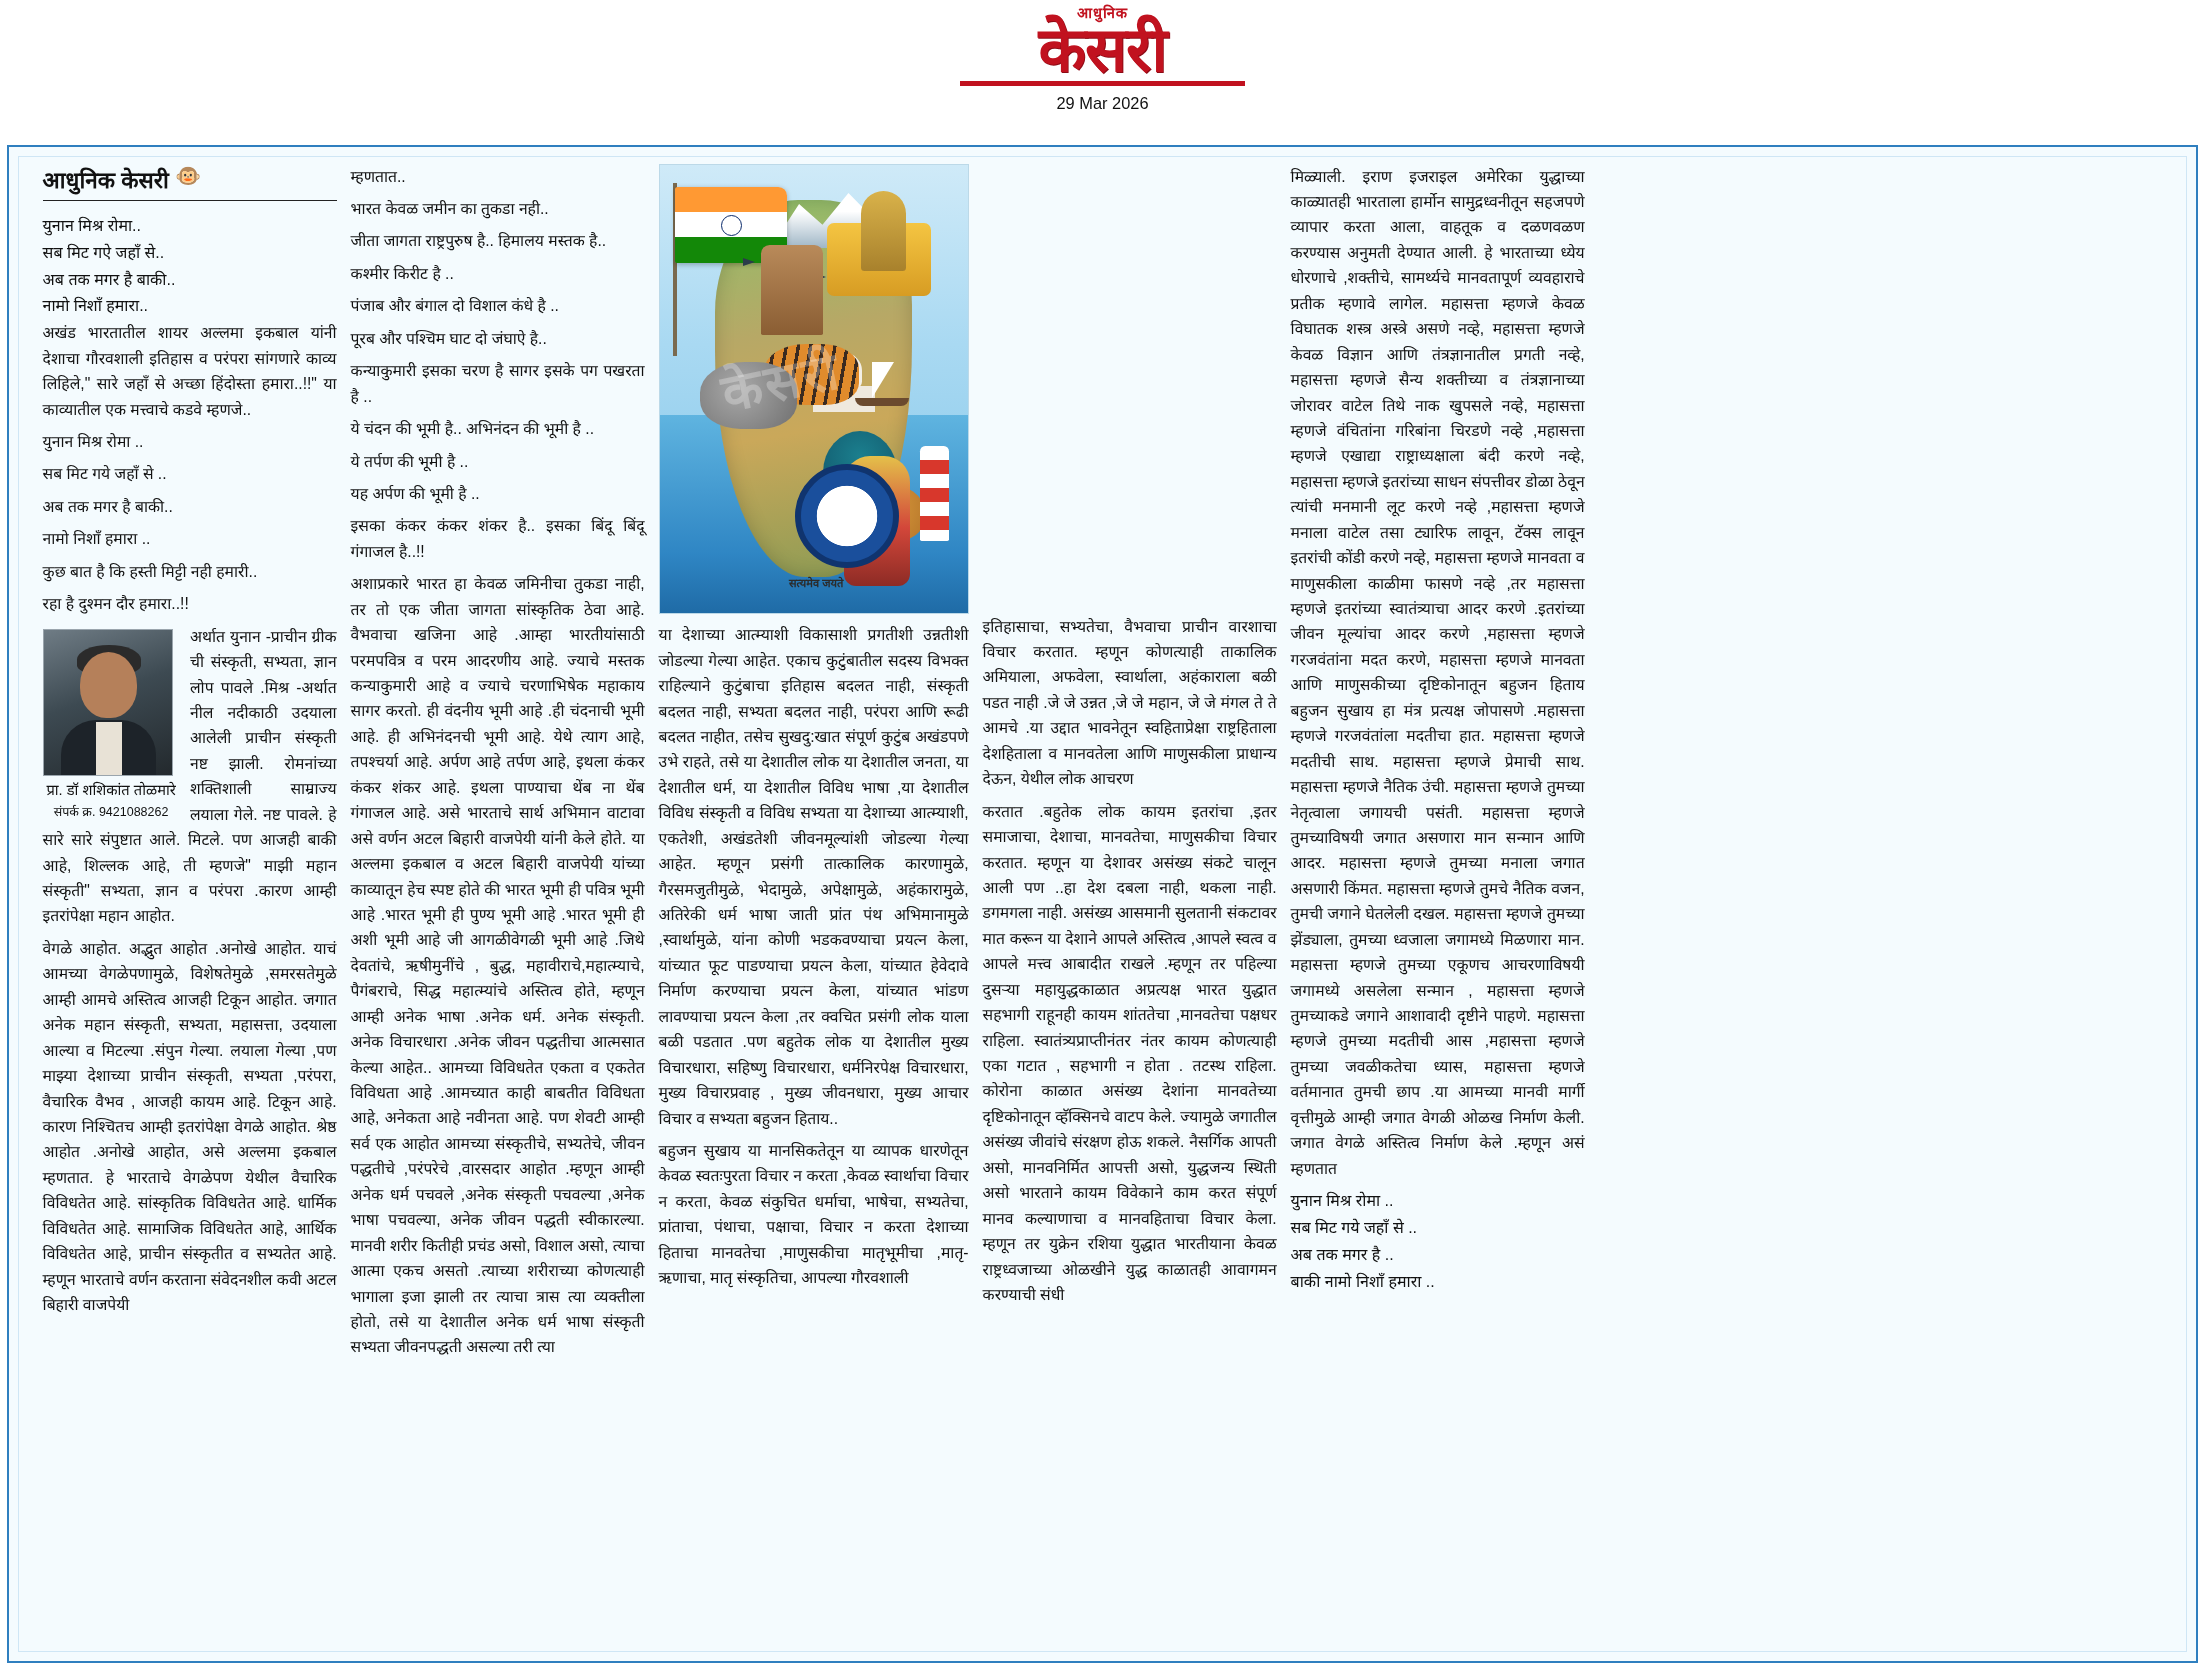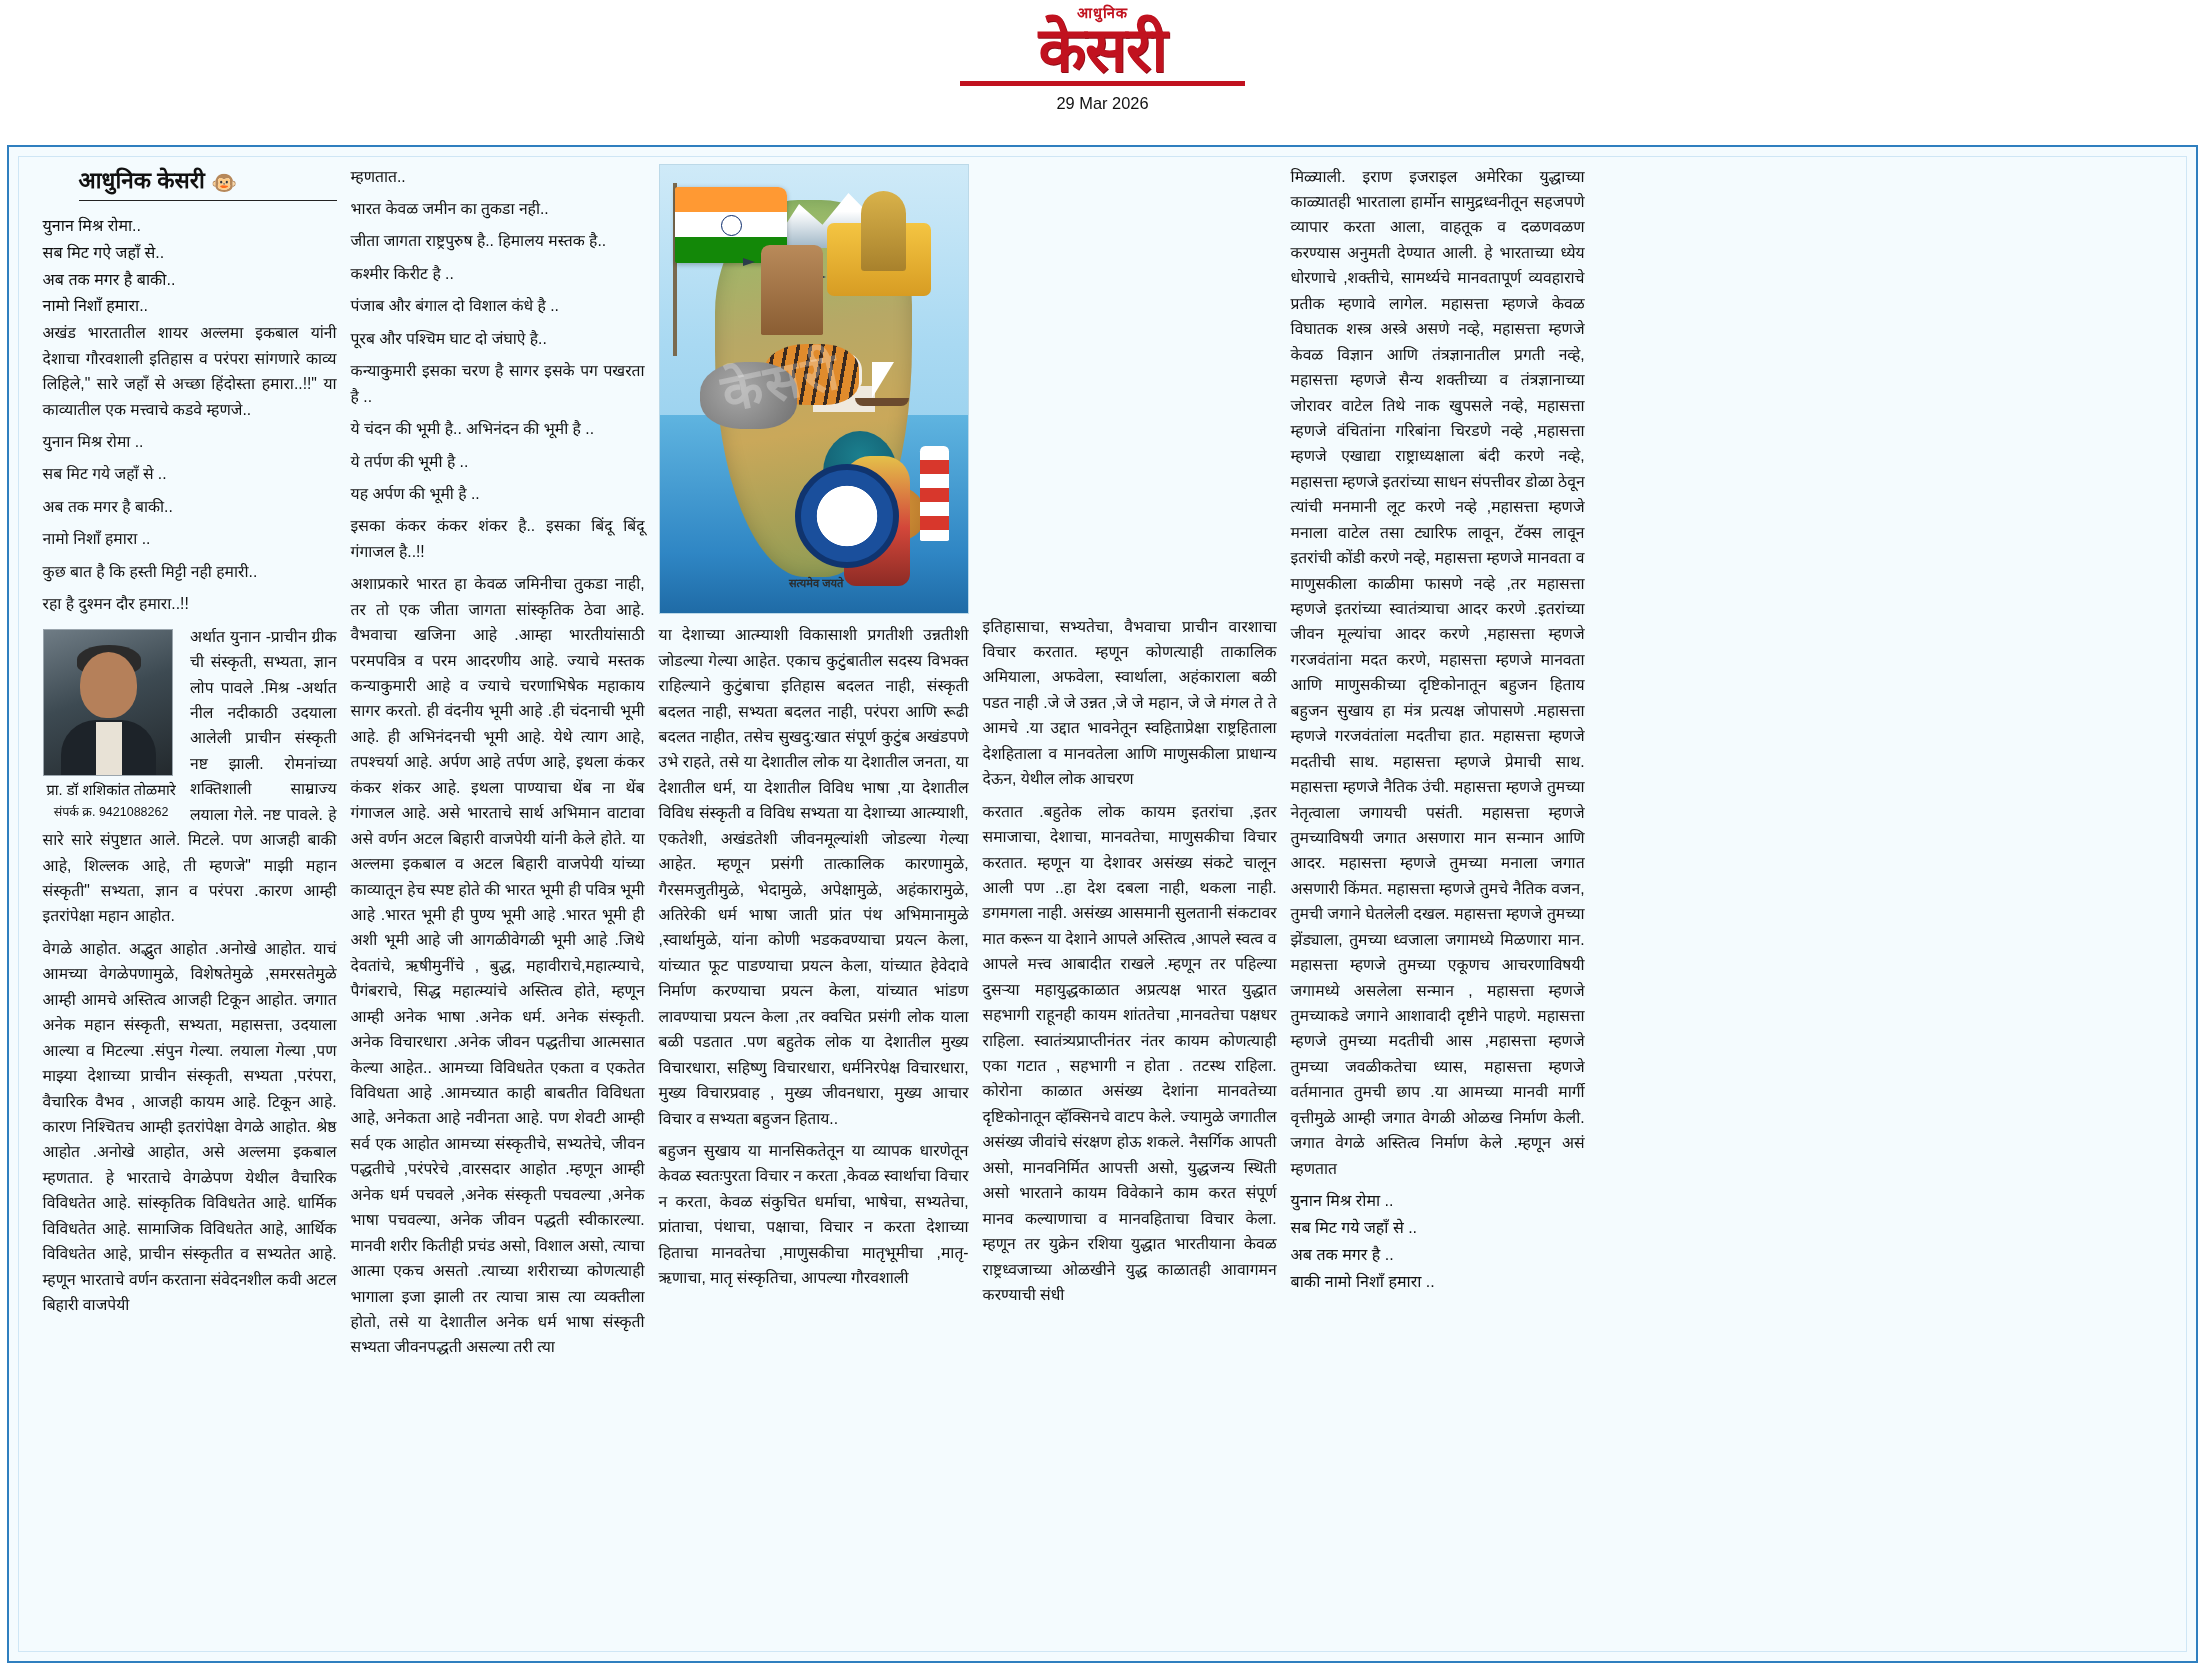--- a/index.html
+++ b/index.html
@@ -97,23 +97,22 @@
   .col-wide { width: 310px; }
 
   .section-head {
     font-size: 22.5px;
     font-weight: bold;
     color: #111;
     border-bottom: 1.7px solid #222;
     padding-bottom: 5.2px;
     margin-bottom: 12px;
     display: flex;
-    align-items: flex-end;
+    align-items: flex-start;
     gap: 7px;
-    margin-left: 36px;
   }
   .lion-icon { color: #c1121f; font-size: 21px; }
 
   .para {
     font-size: 15.7px;
     line-height: 1.62;
     color: #111;
     text-align: justify;
     margin: 0 0 7px 0;
     font-family: "Liberation Sans", sans-serif;

